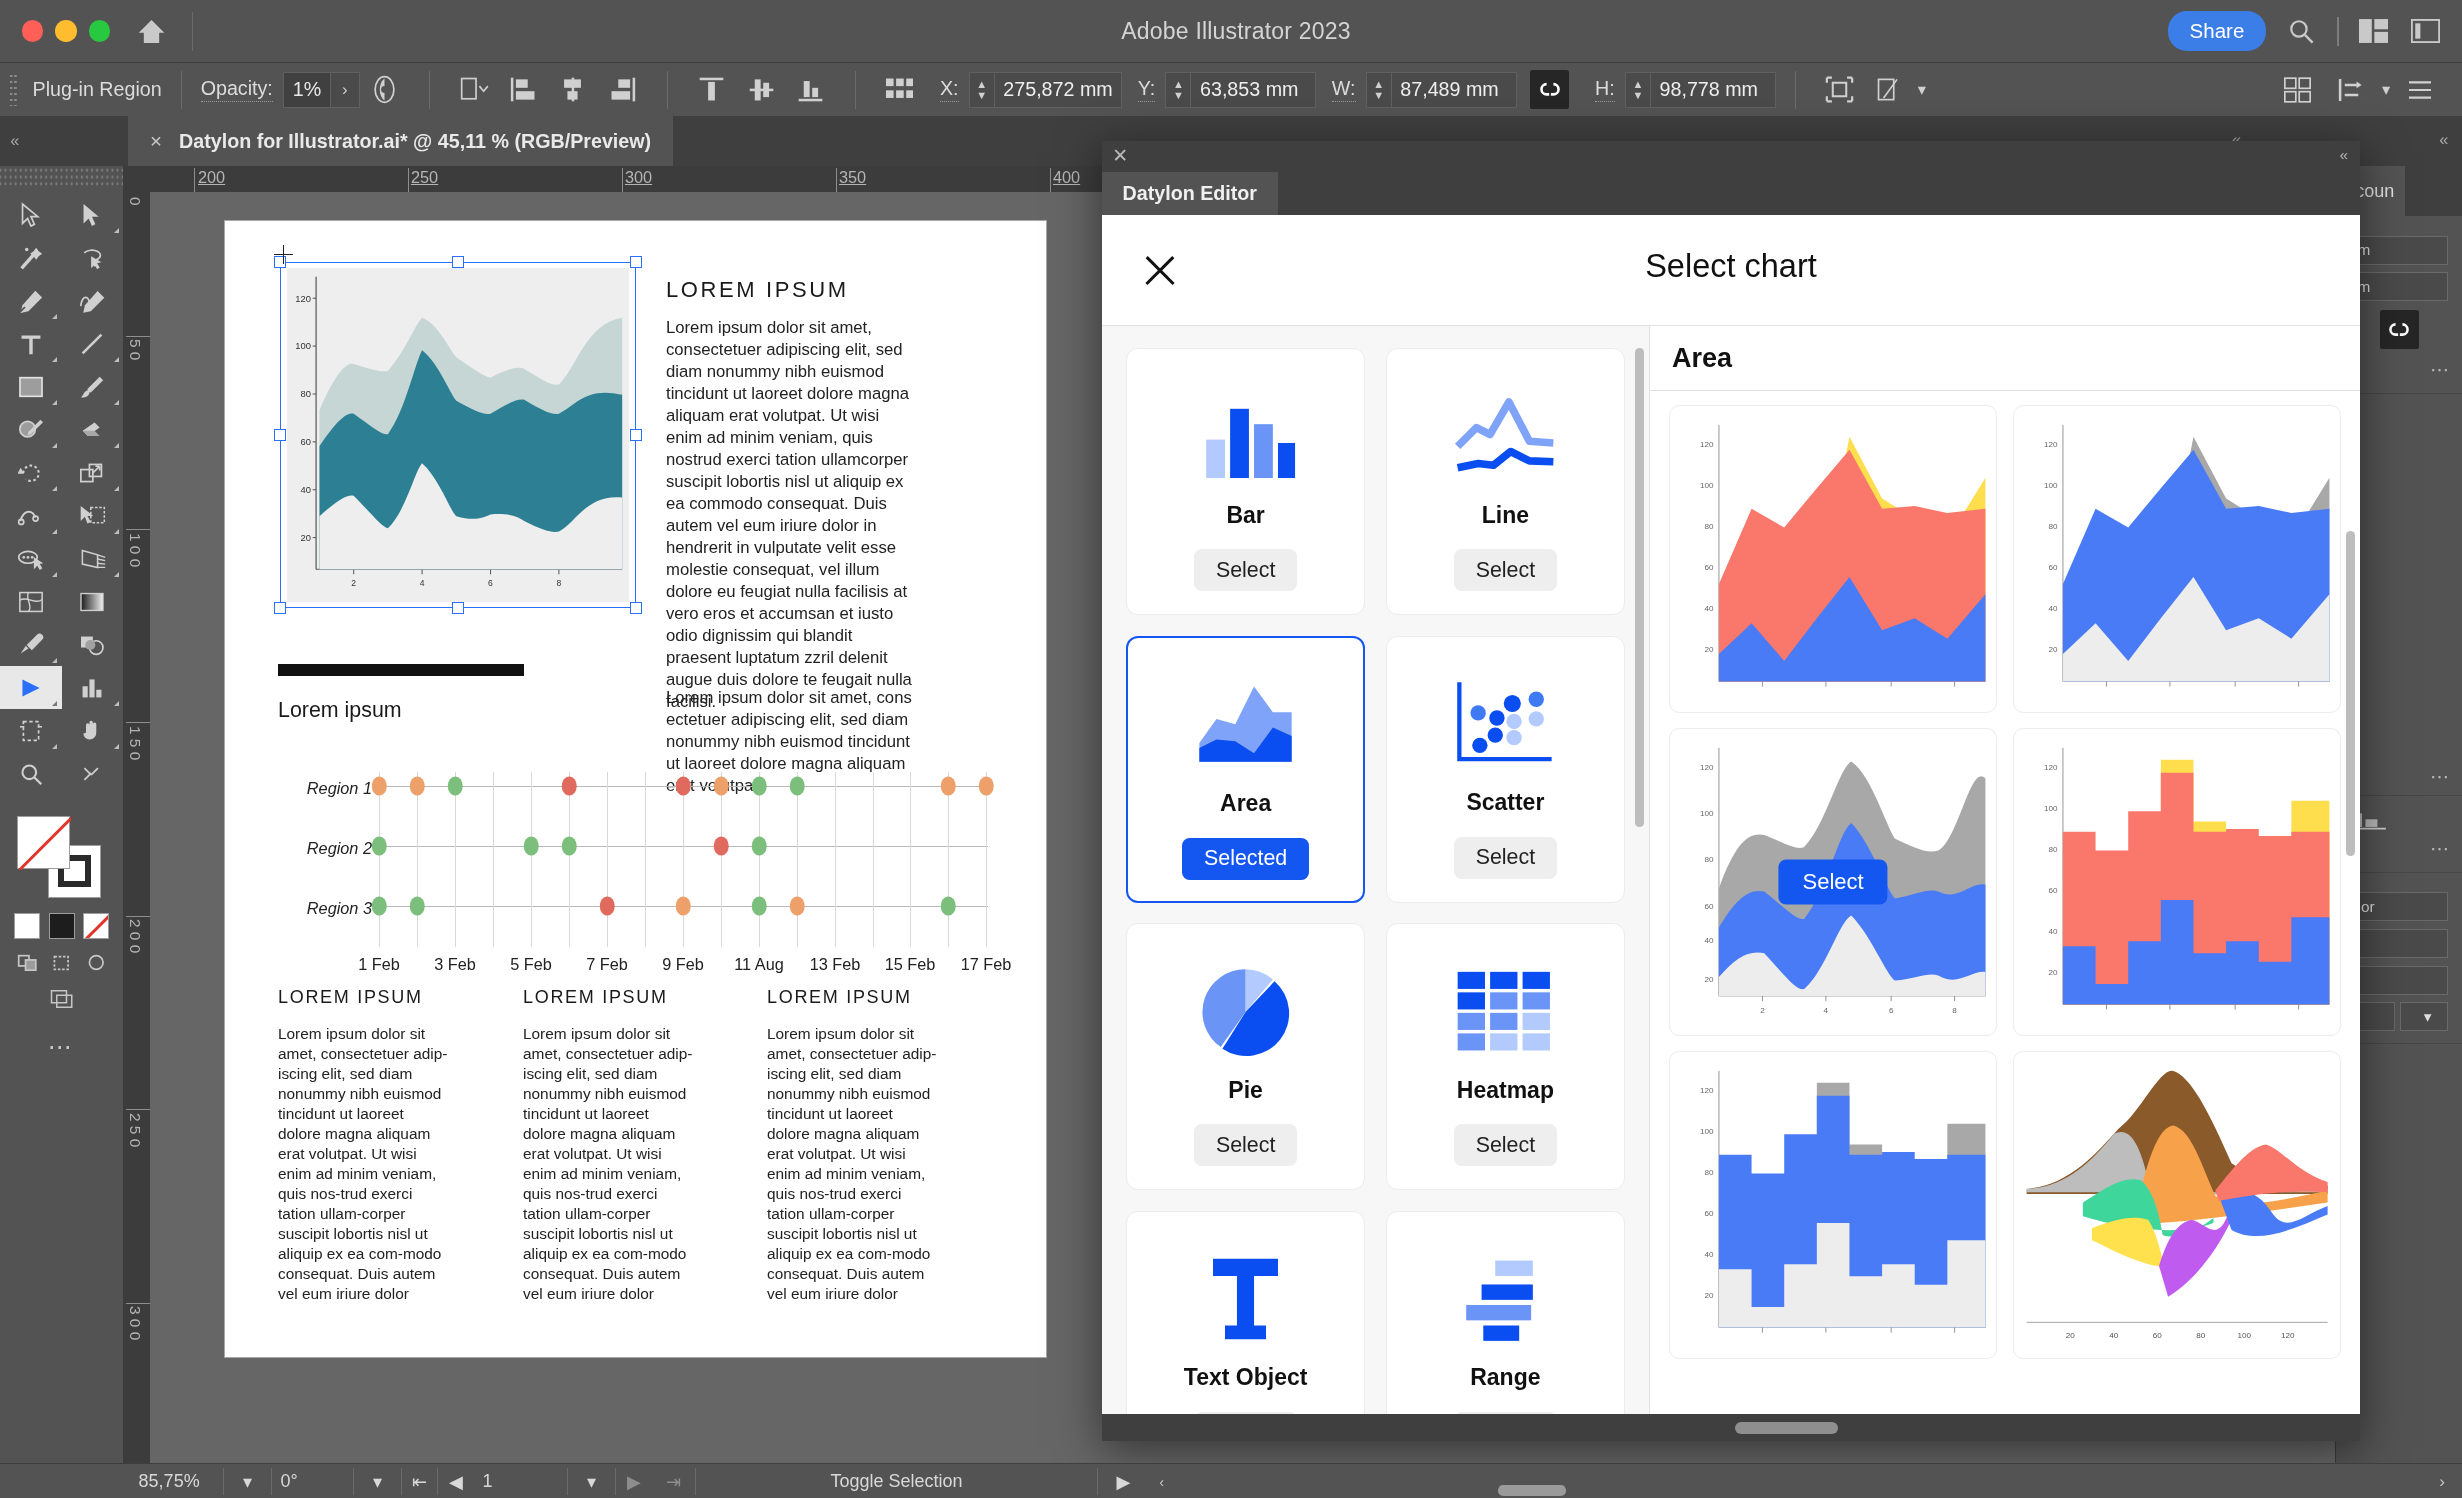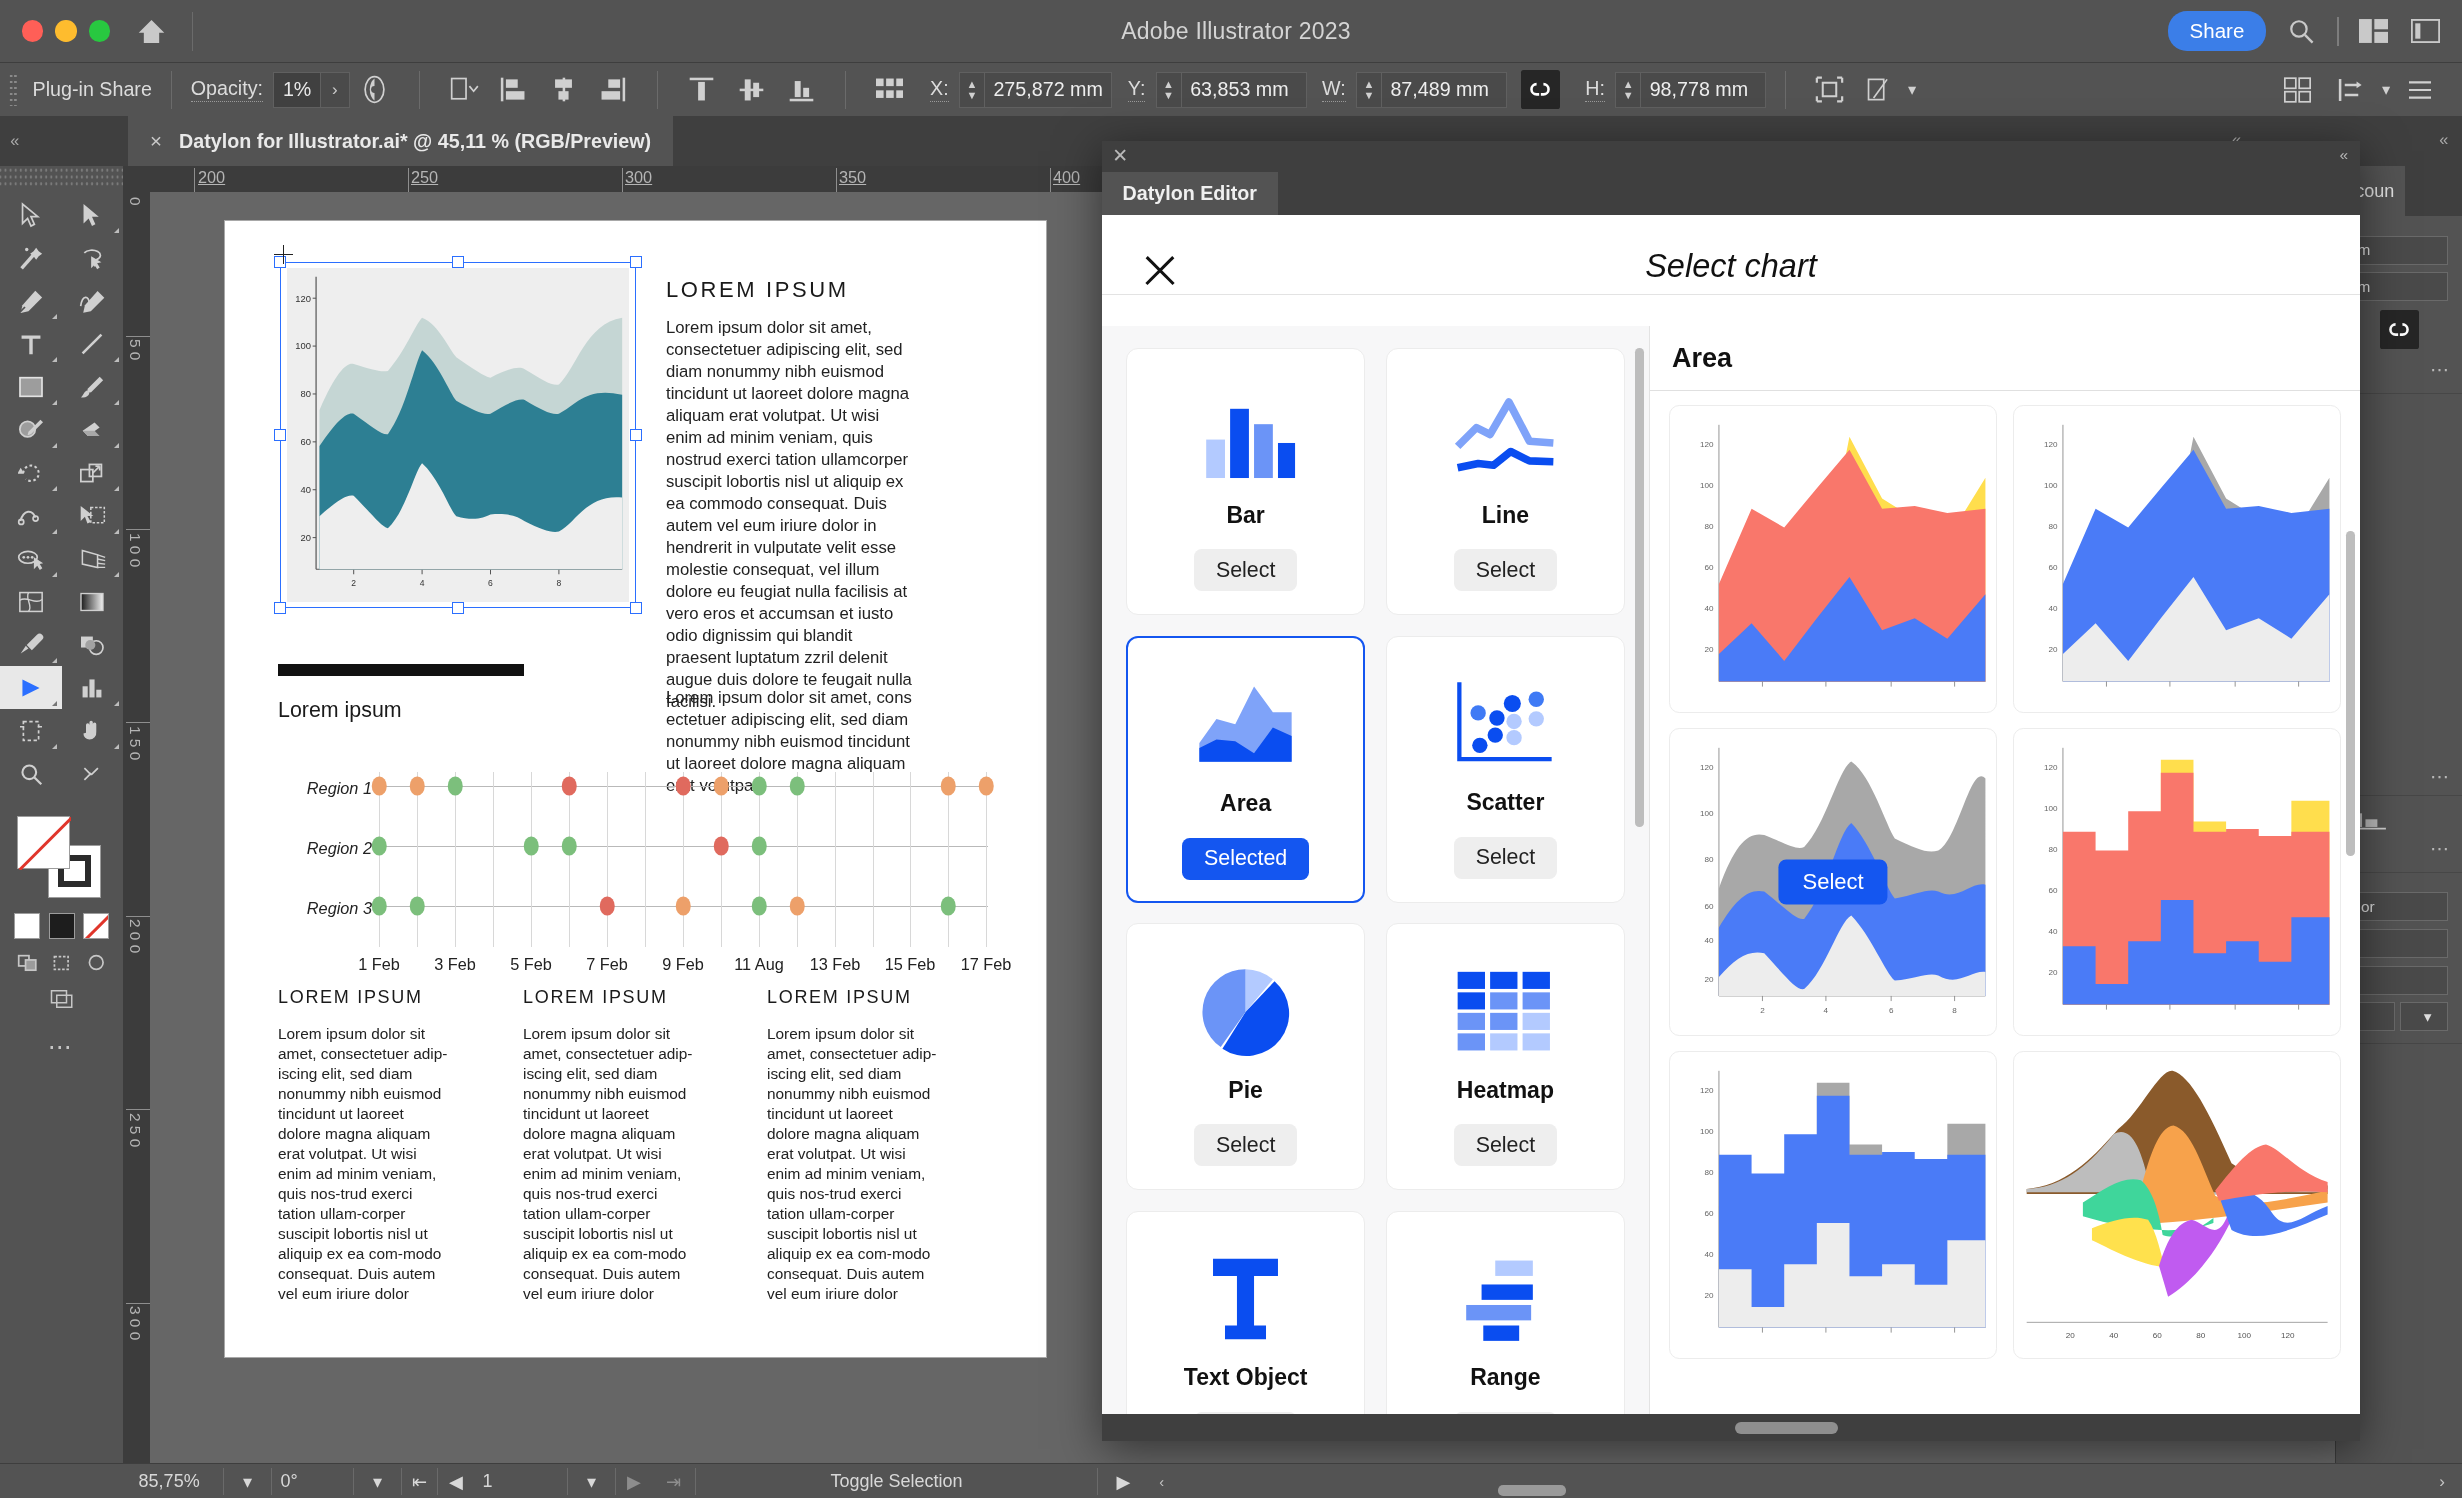--- a/index.html
+++ b/index.html
@@ -183,21 +183,21 @@
     background: #3f3f3f; box-shadow: 0 8.6px 43px rgba(0,0,0,.5);
   }
   .modal-titlebar { height: 31px; position:relative; }
   .modal-titlebar .mx { position:absolute; left: 10.3px; top: 3.4px; color:#b9b9b9; font-size: 19px; cursor:pointer; }
   .modal-titlebar .mchev { position:absolute; right: 12px; top: 5.1px; color:#b9b9b9; font-size: 15.4px; }
   .modal-tab {
     display:inline-flex; align-items:center; height: 43px; background:#535353;
     color:#f0f0f0; font-size:19.7px; font-weight:bold; padding: 0 20.5px;
   }
   .modal-body { position:absolute; left:0; right:0; top: 74px; bottom: 27px; background:#fff; }
-  .modal-head { height: 80px; border-bottom: 0.9px solid #e3e3e3; position:relative;font-style:italic; }
+  .modal-head { height: 111px; border-bottom: 0.9px solid #e3e3e3; position:relative; }
   .modal-close { position:absolute; left: 39px; top: 36px; width: 38px; height: 38px; cursor:pointer; }
   .modal-close::before,.modal-close::after{content:'';position:absolute;left:0;top:18px;width:38px;height:3.4px;background:#111;}
   .modal-close::before{transform:rotate(45deg);} .modal-close::after{transform:rotate(-45deg);}
   .modal-title { position:absolute; left:0; right:0; top: 32.5px; text-align:center; font-size: 32.5px; color:#111; }
 
   .modal-cols { position:absolute; left:0; right:0; top: 111px; bottom:0; display:flex; }
   .col-left { width: 548px; background:#f7f7f8; position:relative; overflow:hidden; border-right:0.9px solid #e3e3e3; }
   .typegrid { display:grid; grid-template-columns: 1fr 1fr; gap: 20.5px; padding: 22px 24px; }
   .typecard {
     background:#fff; border:0.9px solid #ececec; border-radius: 12px; height: 267px;
@@ -263,21 +263,21 @@
         <svg width="29" height="24" viewBox="0 0 34 28">
             <rect x="1" y="1" width="32" height="26" fill="none" stroke="#c9c9c9" stroke-width="2.2"></rect>
             <rect x="5" y="5" width="6" height="18" fill="#c9c9c9"></rect>
           </svg>
       </div>
     </div>
   </div>
 
   <div class="ctrlbar">
     <div class="grip"></div>
-    <div class="cb-label">Plug-in Share</div>
+    <div class="cb-label">Plug-in Region</div>
     <div class="cb-sep"></div>
     <div class="opacity-wrap">
       <span class="u-dotted">Opacity:</span>
       <div style="display:flex">
         <div class="field">1%</div>
         <div class="chev-box">›</div>
       </div>
     </div>
     <div class="icn">
       <svg width="29" height="29" viewBox="0 0 34 34">

